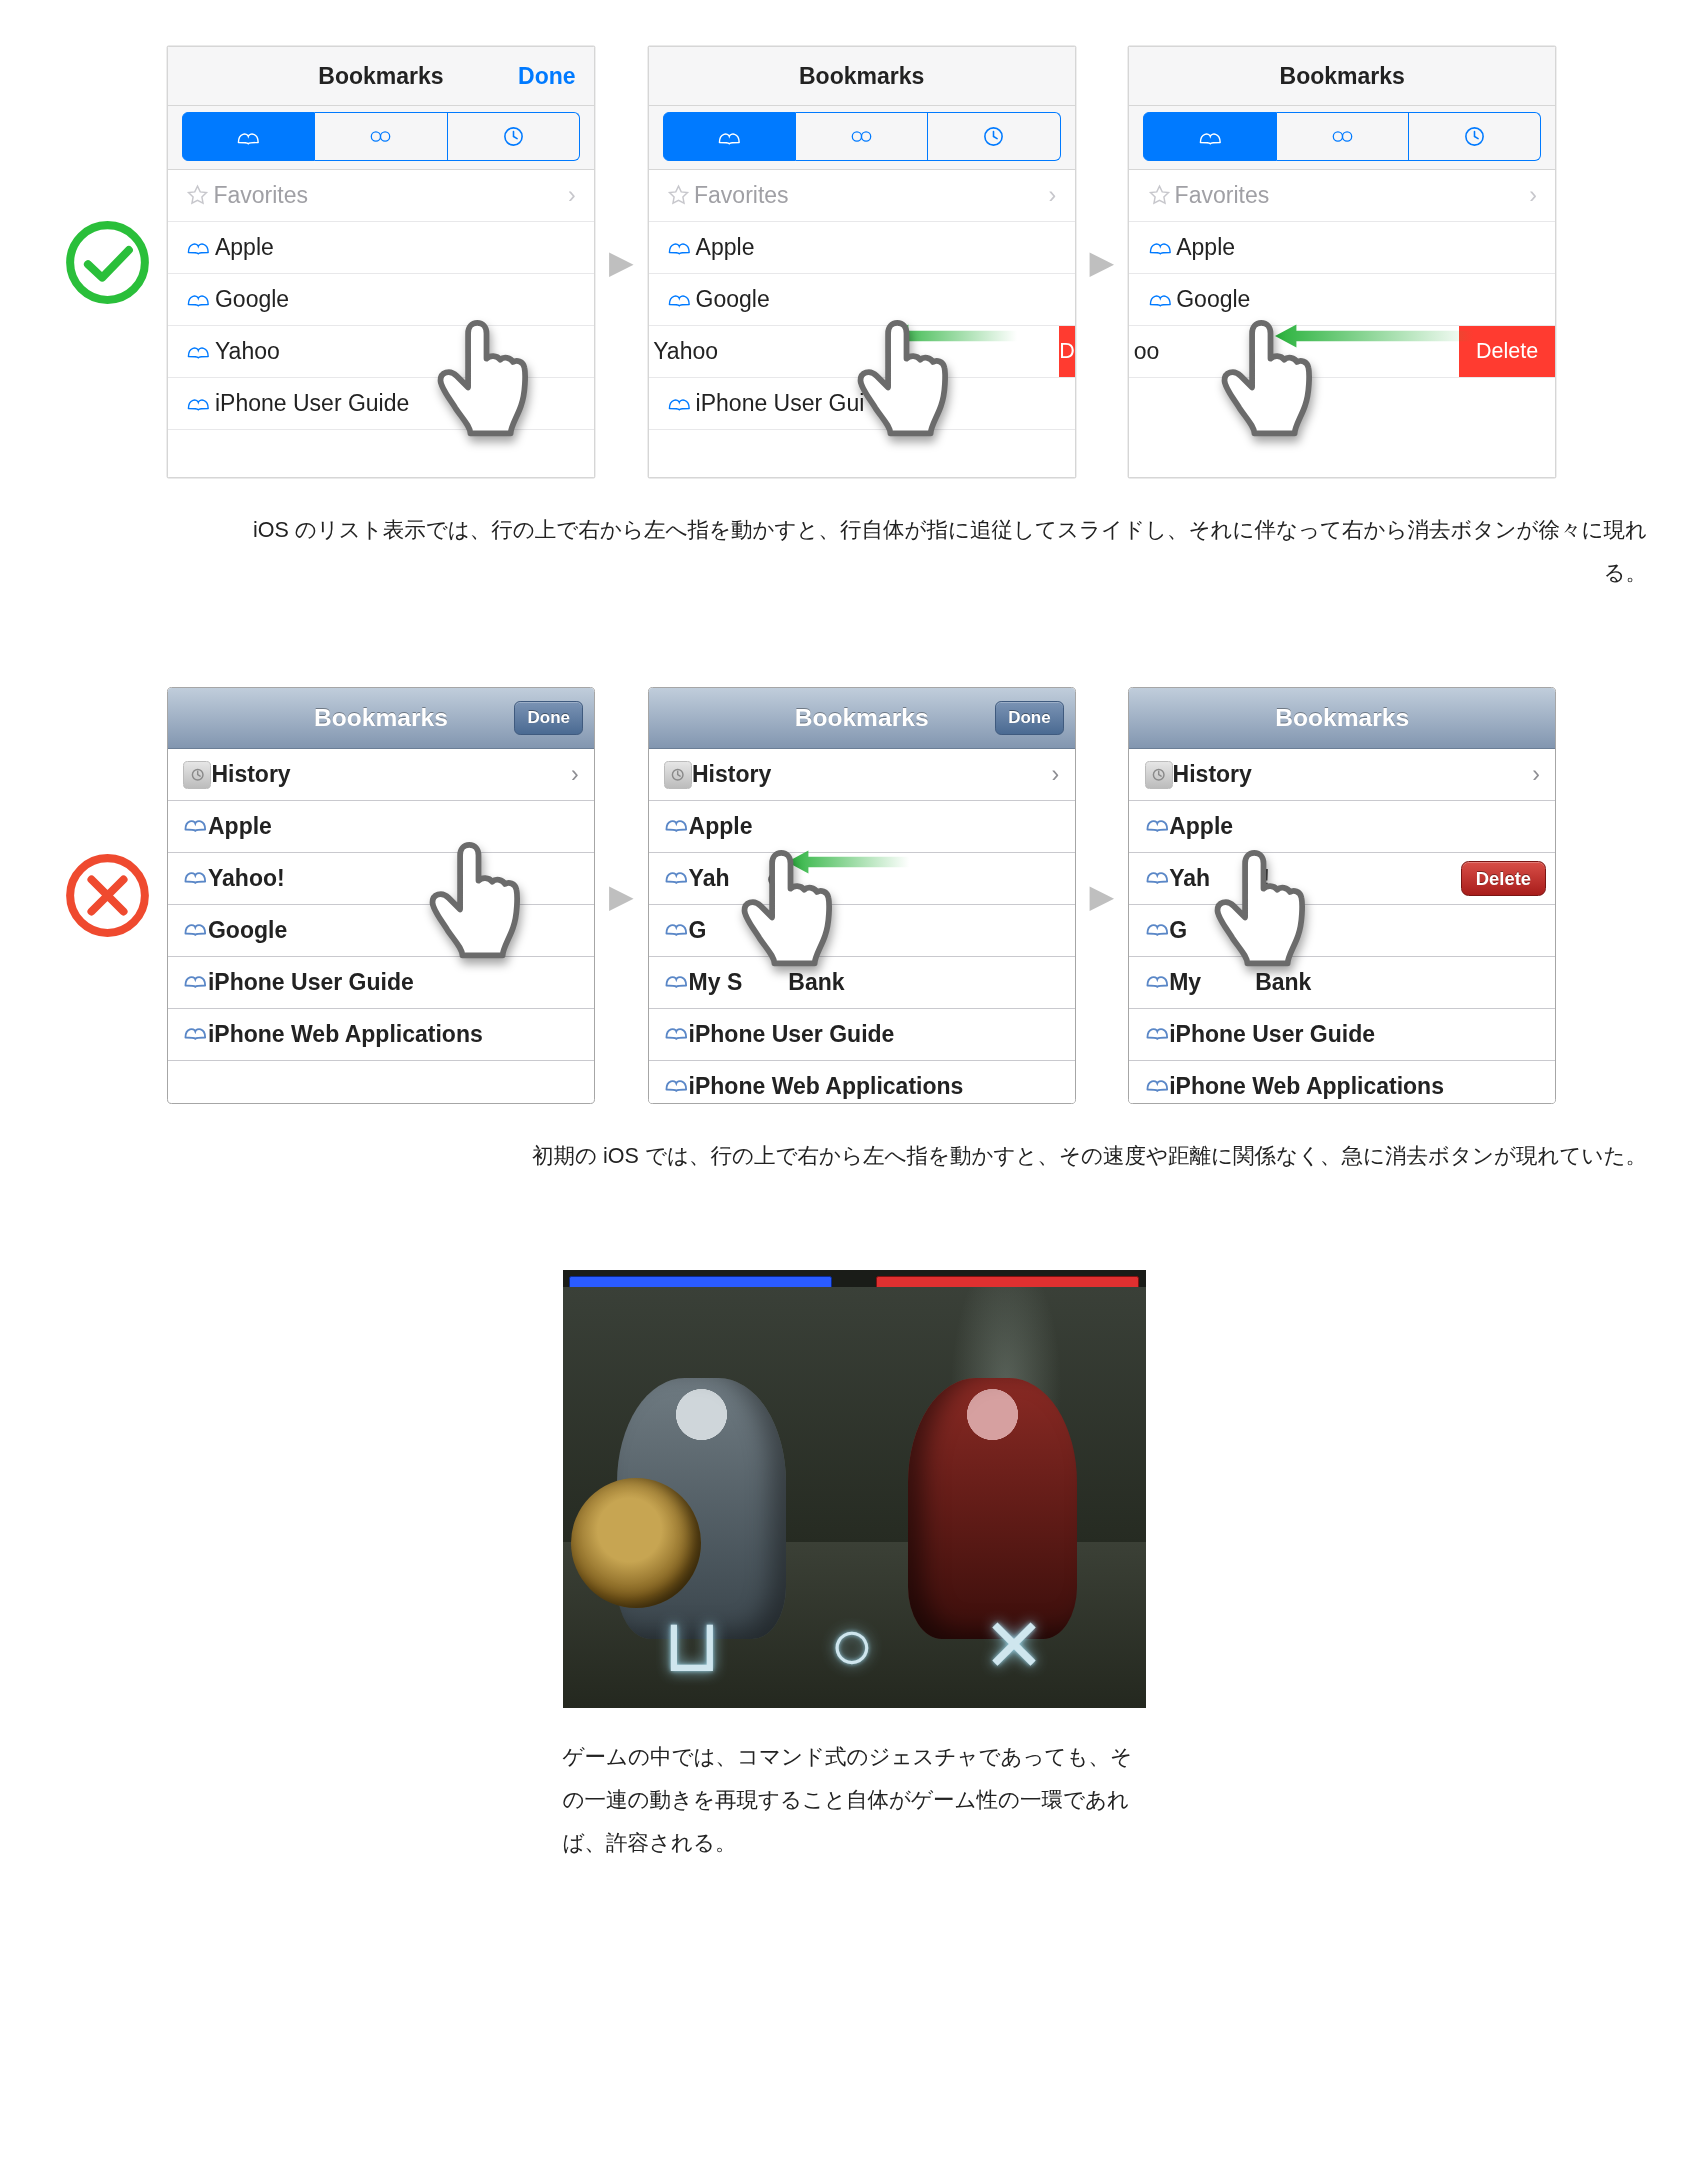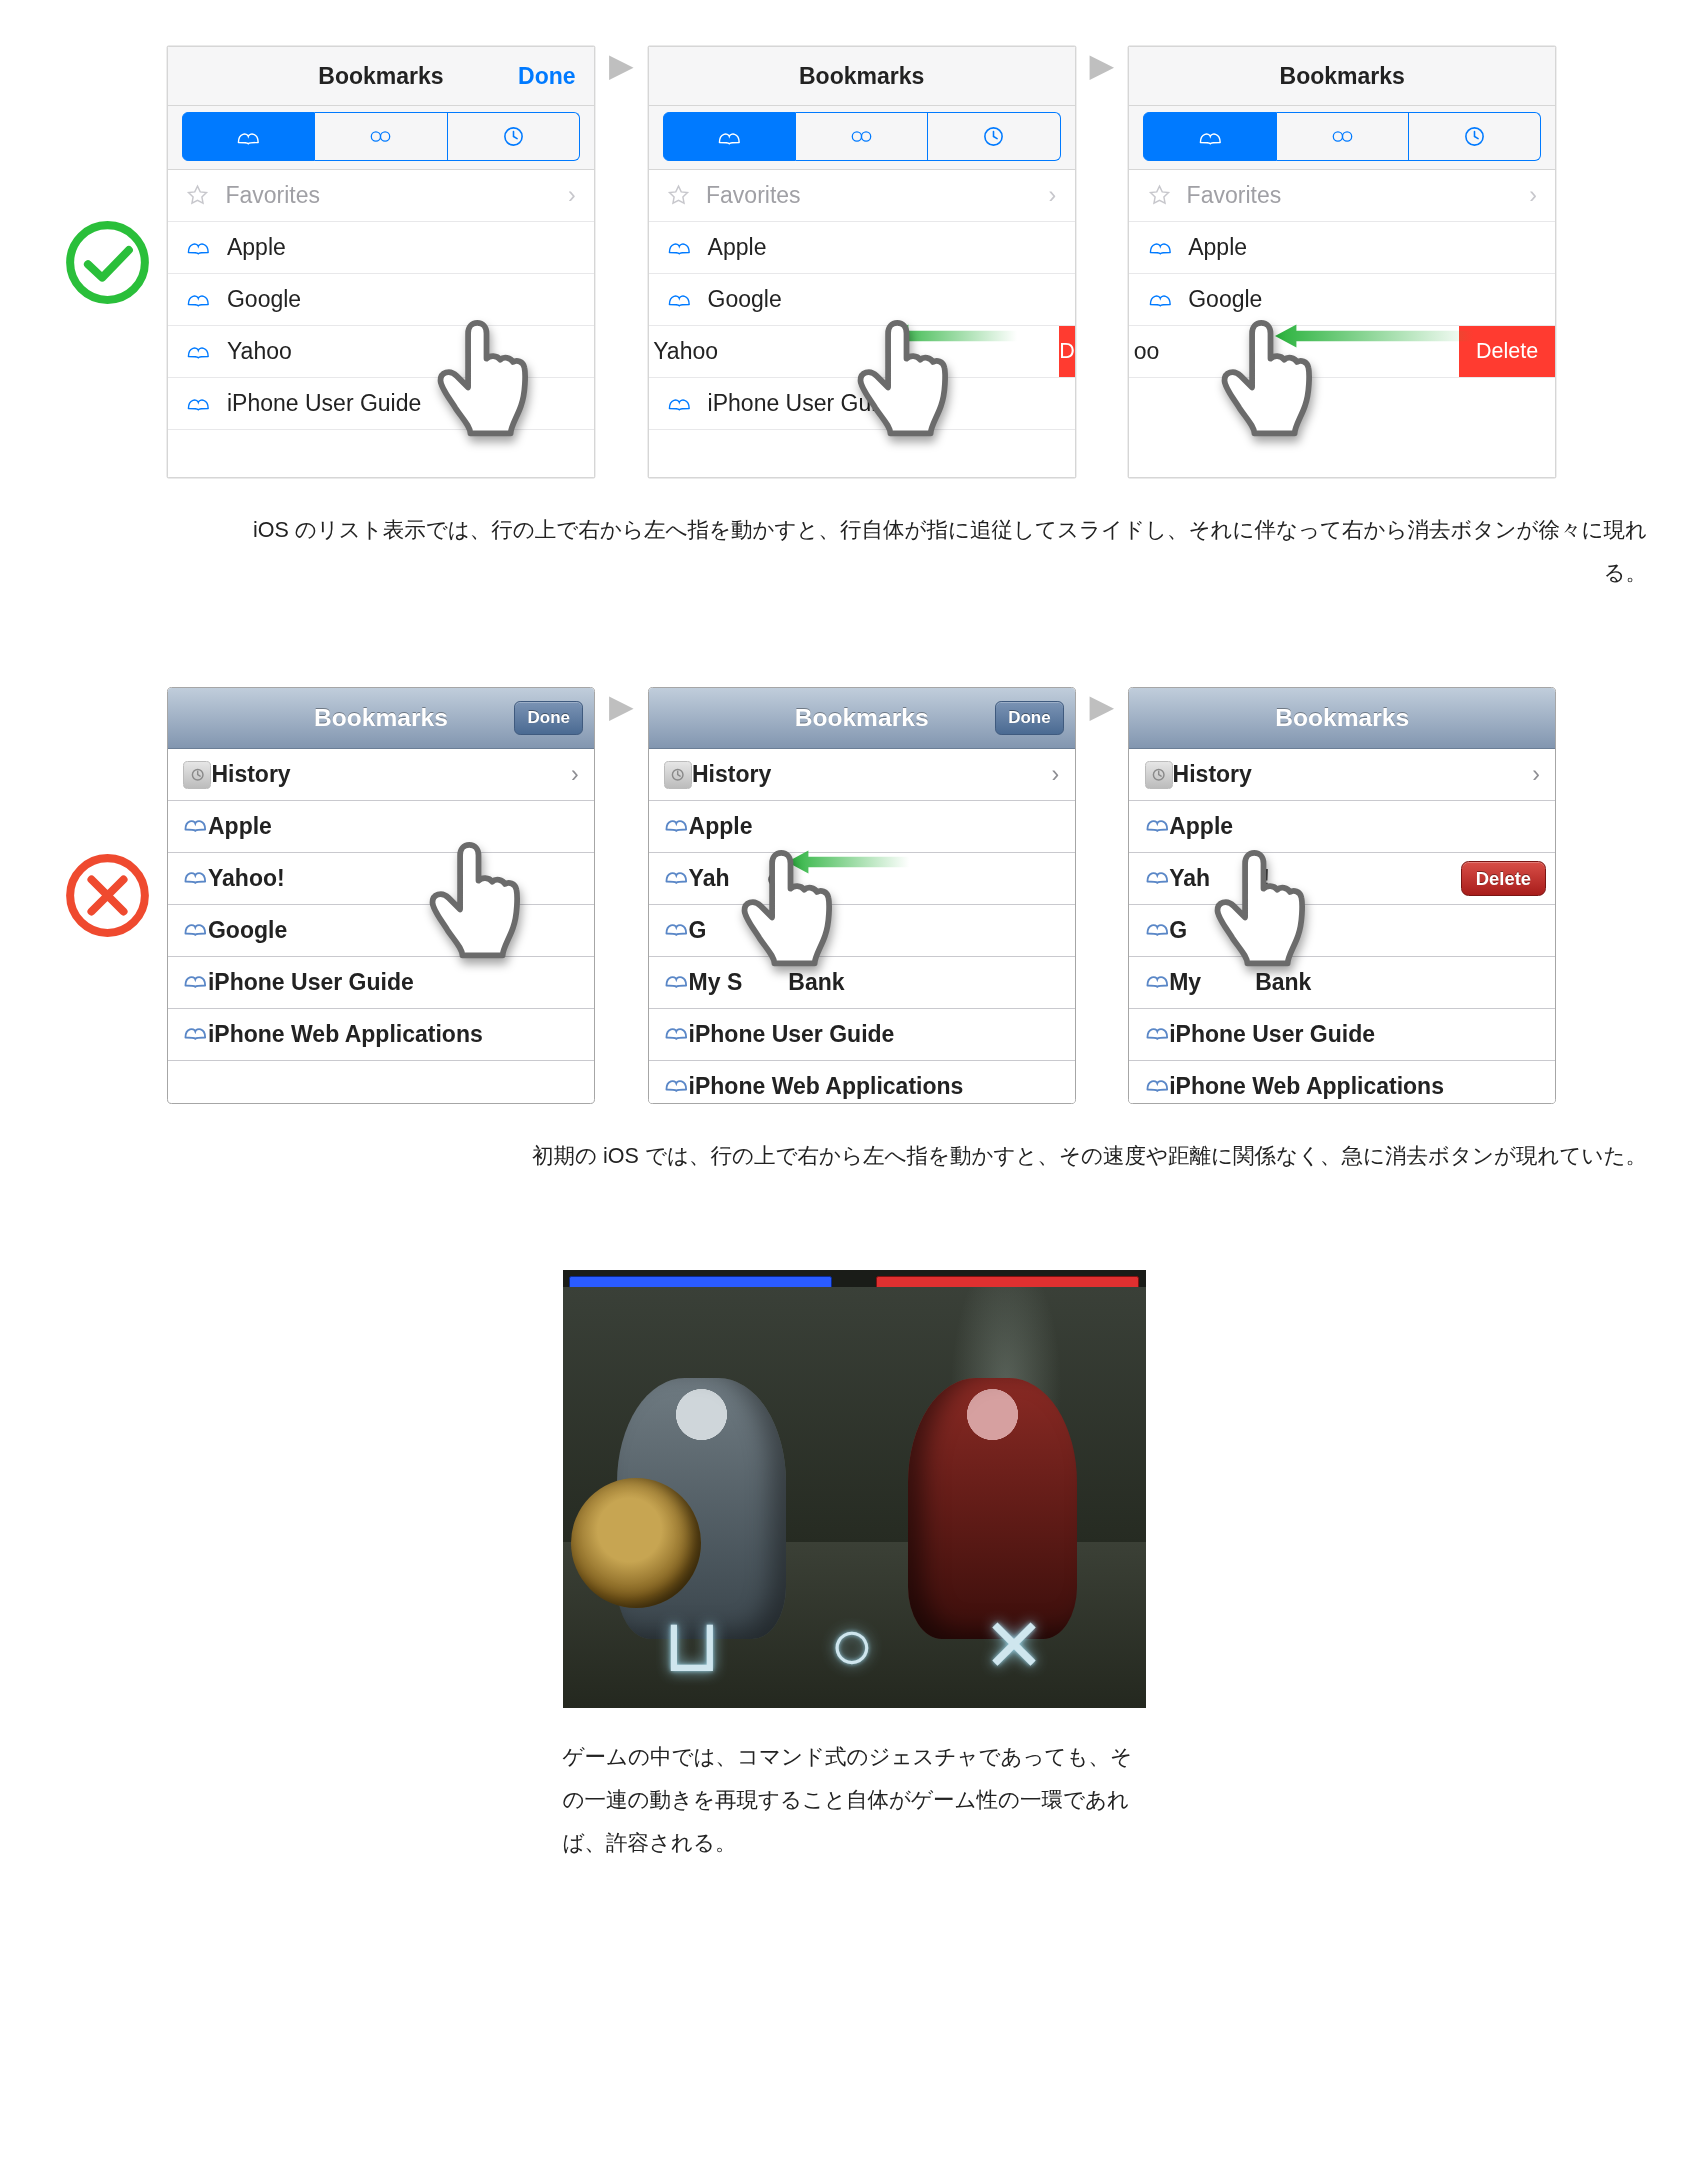--- a/index.html
+++ b/index.html
@@ -23,21 +23,21 @@
     font-size:21.5px;
     width:1708px;
     padding:46px 61px 92px 61px;
     box-sizing:border-box;
   }
 
   
   .example{margin-bottom:92px;}
   .example-row{display:flex;align-items:center;gap:14px;}
   .judgement-col{width:92px;display:flex;justify-content:center;}
-  .shots{display:flex;align-items:flex-start;gap:14px;}
+  .shots{display:flex;align-items:center;gap:14px;}
   .seq-arrow{font-size:32px;color:#bfbfbf;user-select:none;}
   .caption{margin:31px 0 0 154px;line-height:2.0;text-align:right;}
 
   
   .judgement-icon{width:89px;height:89px;}
 
   
   .ios7{
     width:426px;height:430px;
     border:0.8px solid var(--ios7-border);
@@ -66,21 +66,21 @@
     flex:1;border:1.5px solid var(--ios7-blue);
     display:flex;align-items:center;justify-content:center;
     color:var(--ios7-blue);
   }
   .ios7 .seg .seg-item:first-child{border-radius:6.1px 0 0 6.1px;}
   .ios7 .seg .seg-item:last-child{border-radius:0 6.1px 6.1px 0;}
   .ios7 .seg .seg-item.active{background:var(--ios7-blue);color:#fff;}
   .ios7 .seg .seg-item + .seg-item{border-left:none;}
   .ios7 .rows{}
   .ios7 .row{
-    height:51px;display:flex;align-items:center;gap:16px;
+    height:51px;display:flex;align-items:center;gap:4px;
     padding:0 18.4px;border-bottom:0.8px solid #e8e8ea;
     background:#fff;position:relative;
   }
   .ios7 .row .chev{margin-left:auto;color:#c7c7cc;font-size:23px;}
   .ios7 .row.fav .icon, .ios7 .row.fav .label{color:var(--muted);}
   .ios7 .row.fav .icon{color:#c7c7cc;}
   .ios7 .icon svg{display:block;}
   .ios7 .delete{
     position:absolute;right:0;top:0;bottom:0;
     background:var(--delete-red);color:#fff;

